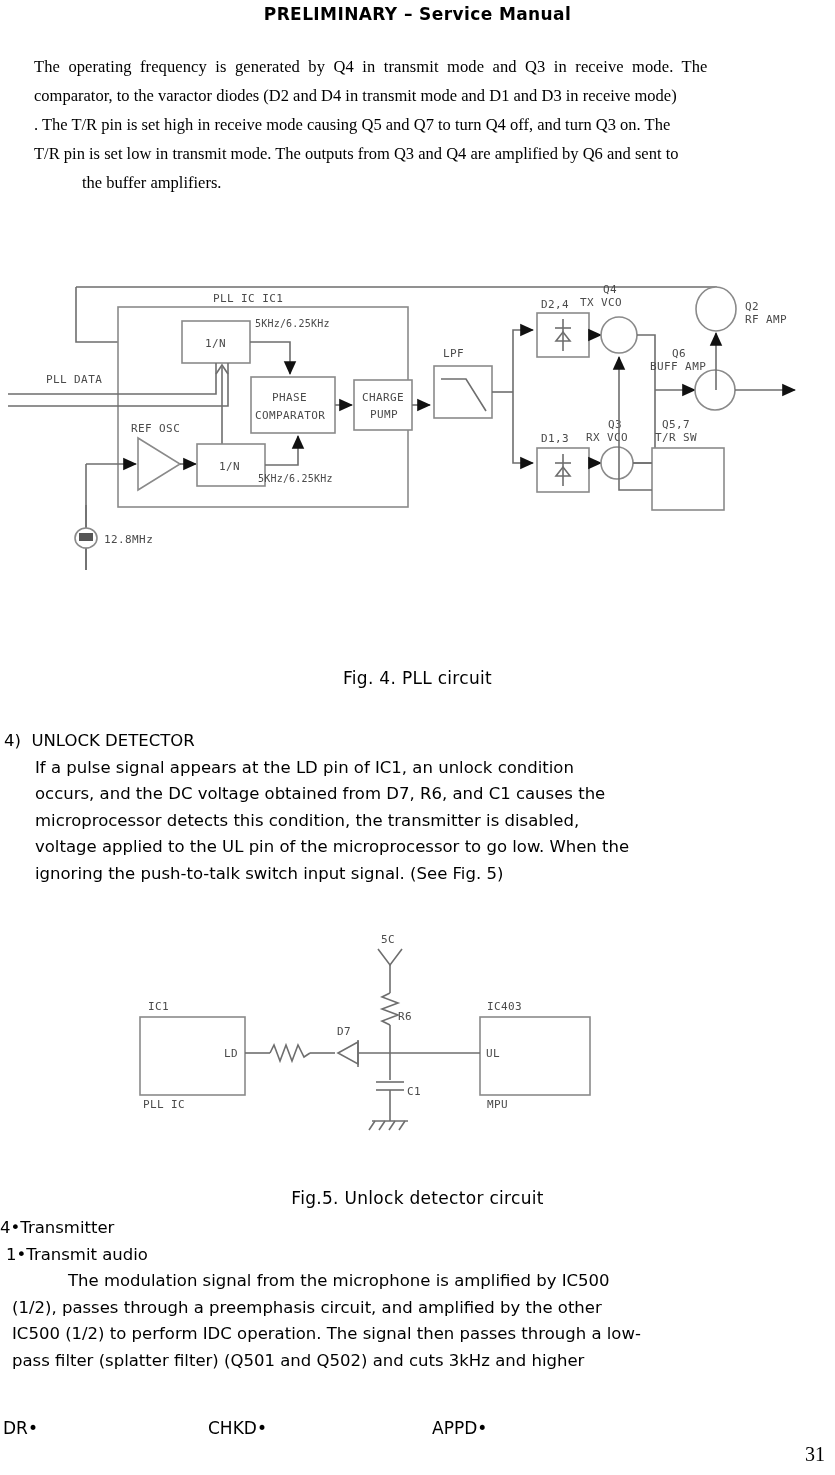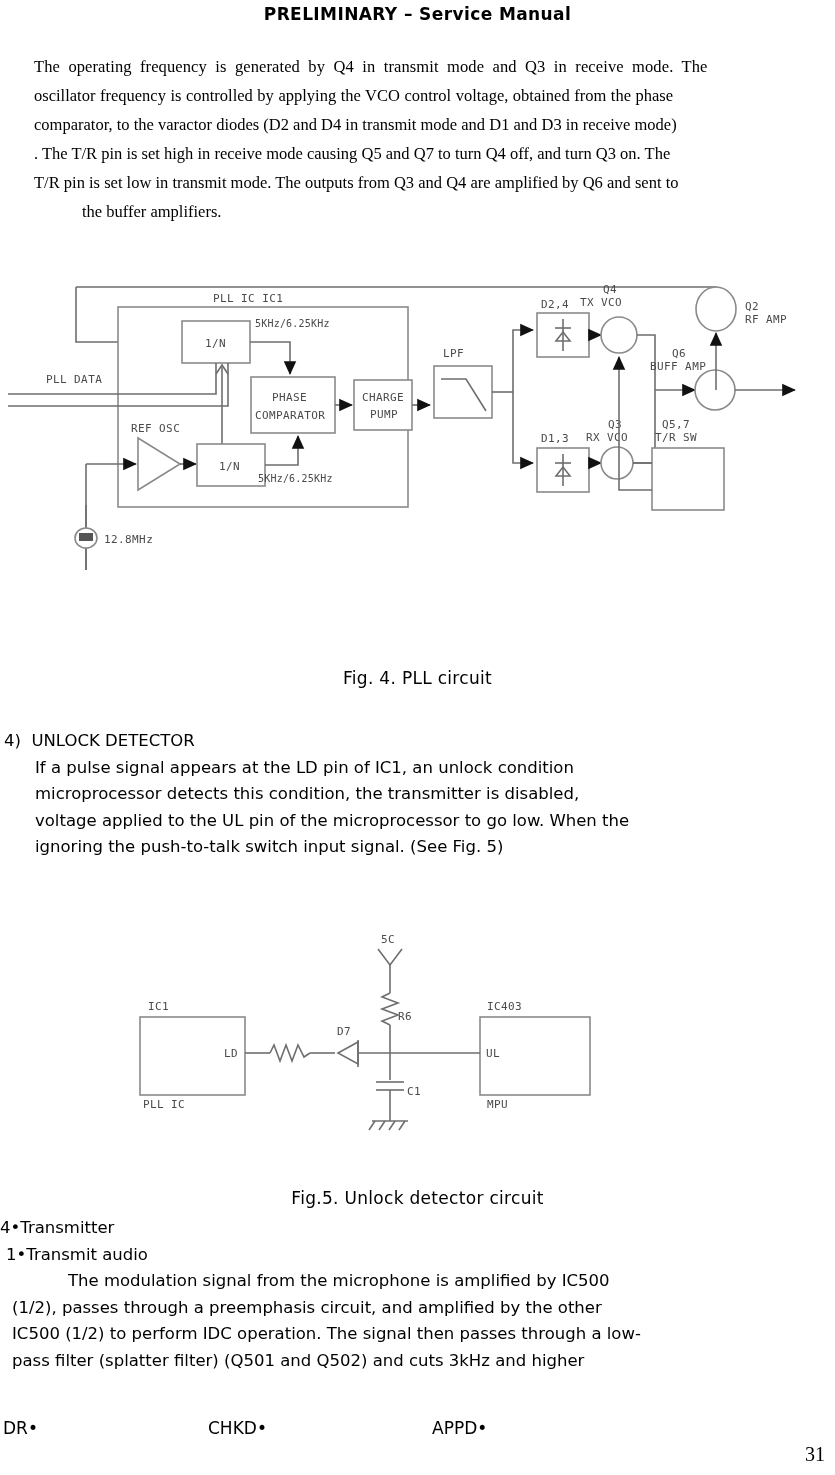--- a/index.html
+++ b/index.html
@@ -131,21 +131,20 @@
   .dg-lbl-sm { font-size: 10px; letter-spacing: 0.2px; }
   .dg-arrow { fill: #111111; }
 </style>
 </head>
 <body>
 
 <div class="page-title">PRELIMINARY – Service Manual</div>
 
 <div class="intro-paragraph">
   <span class="intro-line l1">The operating frequency is generated by Q4 in transmit mode and Q3 in receive mode. The</span>
-  <span class="intro-line l2">oscillator frequency is controlled by applying the VCO control voltage, obtained from the phase</span>
   <span class="intro-line l3">comparator, to the varactor diodes  (D2 and D4 in transmit mode and D1 and D3 in receive mode)</span>
   <span class="intro-line l4">. The T/R pin is set high in receive mode causing Q5 and Q7 to turn Q4 off, and turn Q3 on. The</span>
   <span class="intro-line l5">T/R pin is set low in transmit mode. The outputs from Q3 and Q4 are amplified by Q6 and sent to</span>
   <span class="intro-line l6">the buffer amplifiers.</span>
 </div>
 
 <div class="fig4-wrap" style="top:270px;">
 <svg class="fig4-svg" width="835" height="380" viewBox="0 0 835 380" xmlns="http://www.w3.org/2000/svg">
   <defs>
     <marker id="arr" markerWidth="9" markerHeight="9" refX="8" refY="4.5" orient="auto">
@@ -252,20 +251,21 @@
   <rect x="79" y="263" width="14" height="8" fill="#555555"></rect>
   <text class="dg-lbl" x="104" y="273">12.8MHz</text>
 </svg>
 </div>
 
 <div class="fig-caption" id="caption-fig4">Fig. 4.  PLL circuit</div>
 
 <div class="sans-block" id="unlock-section">
   <span class="hang"><span>4)</span>&nbsp;&nbsp;<span>UNLOCK DETECTOR</span></span>
   <span class="ind">If a pulse signal appears at the LD pin of IC1, an unlock condition</span>
+  <span class="ind">occurs, and the DC voltage obtained from D7, R6, and C1 causes the</span>
   <span class="ind">microprocessor detects this condition, the transmitter is disabled,</span>
   <span class="ind">voltage applied to the UL pin of the microprocessor to go low. When the</span>
   <span class="ind">ignoring the push-to-talk switch input signal. (See Fig. 5)</span>
 </div>
 
 <div class="fig5-wrap">
 <svg width="835" height="235" viewBox="0 0 835 235" xmlns="http://www.w3.org/2000/svg">
 
   <text class="dg-lbl" x="148" y="85">IC1</text>
   <rect class="dg-box" x="140" y="92" width="105" height="78"></rect>

